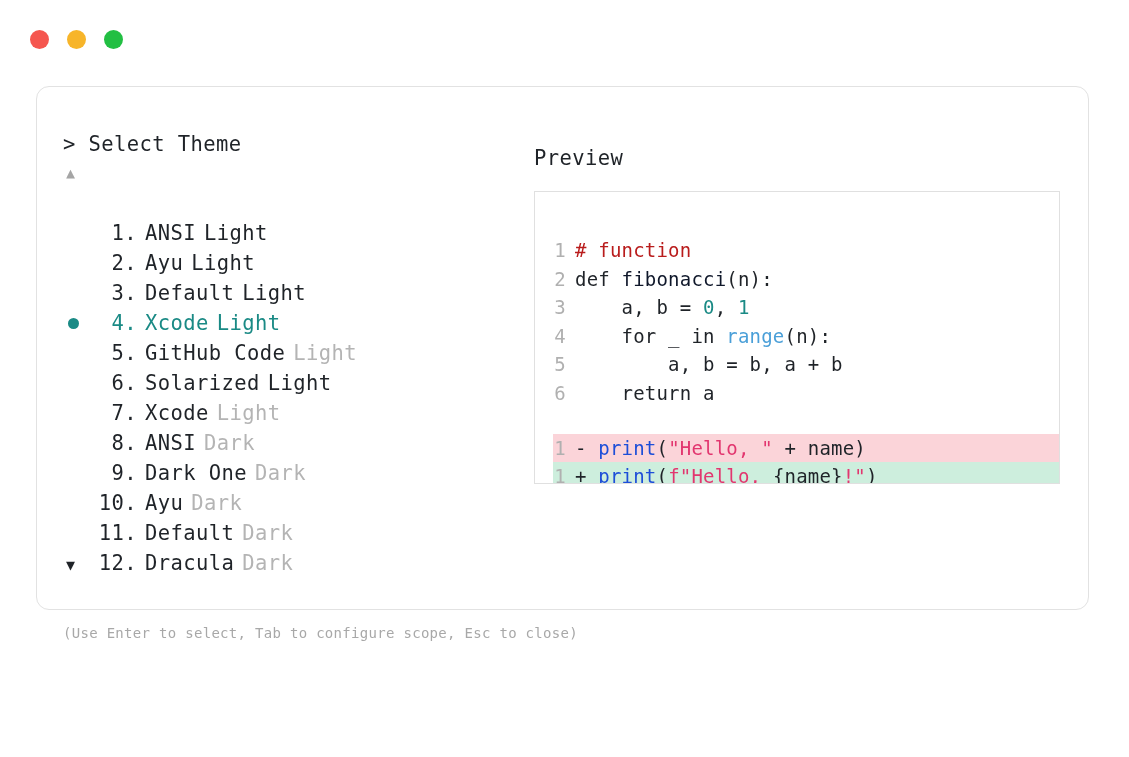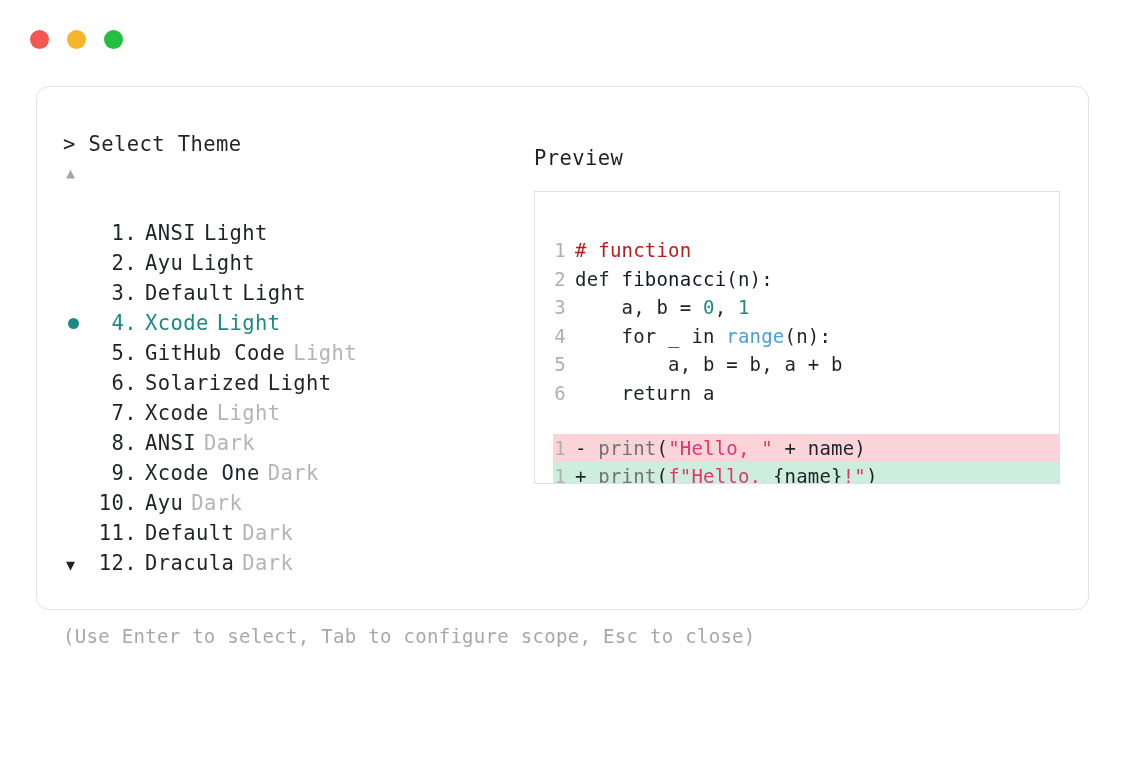--- a/index.html
+++ b/index.html
@@ -116,21 +116,21 @@
   .variant { padding-left: 8px; margin-top: 32px; }
   .variant-dim { color: #b4b4b4; }
   .row-selected,
   .row-selected .variant { color: #1a8a85; }
 
   
   .hint {
     position: absolute;
     left: 26px;
     top: 538px;
-    font-size: 19px;
+    font-size: 14px;
     letter-spacing: 0.3px;
     color: #a8a8a8;
     white-space: pre;
   }
 
   
   .right-col {
     position: absolute;
     left: 497px;
     top: 58px;
@@ -175,21 +175,21 @@
     margin-right: 9px;
   }
   .blank-line { height: 26px; display: block; }
 
   .tok-plain   { color: #1f2328; }
   .tok-comment { color: #b91c1c; }
   .tok-kw      { color: #1f2328; text-align: right; }
   .tok-fn      { color: #0f172a; }
   .tok-num     { color: #1a8a85; }
   .tok-builtin { color: #4a9fd8; text-align: right; }
-  .tok-print   { color: #737373; }
+  .tok-print   { color: #1d4ed8; }
   .tok-str     { color: #e2366f; }
 
   .diff-line {
     display: block;
     height: 28.6px;
     width: 100%;
   }
   .diff-del { background: #fbd4d9; }
   .diff-add { background: #cdeedd; }
   .diff-sign { color: #1f2328; }
@@ -213,21 +213,21 @@
 
       <div class="theme-list" id="theme-list">
           <div class="theme-row"><span class="bullet-cell"></span><span class="num-cell dotsep">1.</span><span class="theme-name">ANSI</span><span class="variant">Light</span></div>
           <div class="theme-row"><span class="bullet-cell"></span><span class="num-cell dotsep">2.</span><span class="theme-name">Ayu</span><span class="variant">Light</span></div>
           <div class="theme-row"><span class="bullet-cell"></span><span class="num-cell dotsep">3.</span><span class="theme-name">Default</span><span class="variant">Light</span></div>
           <div class="theme-row row-selected"><span class="bullet-cell"><span class="bullet-dot"></span></span><span class="num-cell dotsep">4.</span><span class="theme-name">Xcode</span><span class="variant">Light</span></div>
           <div class="theme-row"><span class="bullet-cell"></span><span class="num-cell dotsep">5.</span><span class="theme-name">GitHub Code</span><span class="variant variant-dim">Light</span></div>
           <div class="theme-row"><span class="bullet-cell"></span><span class="num-cell dotsep">6.</span><span class="theme-name">Solarized</span><span class="variant">Light</span></div>
           <div class="theme-row"><span class="bullet-cell"></span><span class="num-cell dotsep">7.</span><span class="theme-name">Xcode</span><span class="variant variant-dim">Light</span></div>
           <div class="theme-row"><span class="bullet-cell"></span><span class="num-cell dotsep">8.</span><span class="theme-name">ANSI</span><span class="variant variant-dim">Dark</span></div>
-          <div class="theme-row"><span class="bullet-cell"></span><span class="num-cell dotsep">9.</span><span class="theme-name">Xcode One</span><span class="variant variant-dim">Dark</span></div>
+          <div class="theme-row"><span class="bullet-cell"></span><span class="num-cell dotsep">9.</span><span class="theme-name">Dark One</span><span class="variant variant-dim">Dark</span></div>
           <div class="theme-row"><span class="bullet-cell"></span><span class="num-cell dotsep">10.</span><span class="theme-name">Ayu</span><span class="variant variant-dim">Dark</span></div>
           <div class="theme-row"><span class="bullet-cell"></span><span class="num-cell dotsep">11.</span><span class="theme-name">Default</span><span class="variant variant-dim">Dark</span></div>
           <div class="theme-row"><span class="bullet-cell"></span><span class="num-cell dotsep">12.</span><span class="theme-name">Dracula</span><span class="variant variant-dim">Dark</span></div>
         </div>
 
       <div class="scroll-arrow scroll-down">▼</div>
     </div>
 
     <div class="hint">(Use Enter to select, Tab to configure scope, Esc to close)</div>
 

